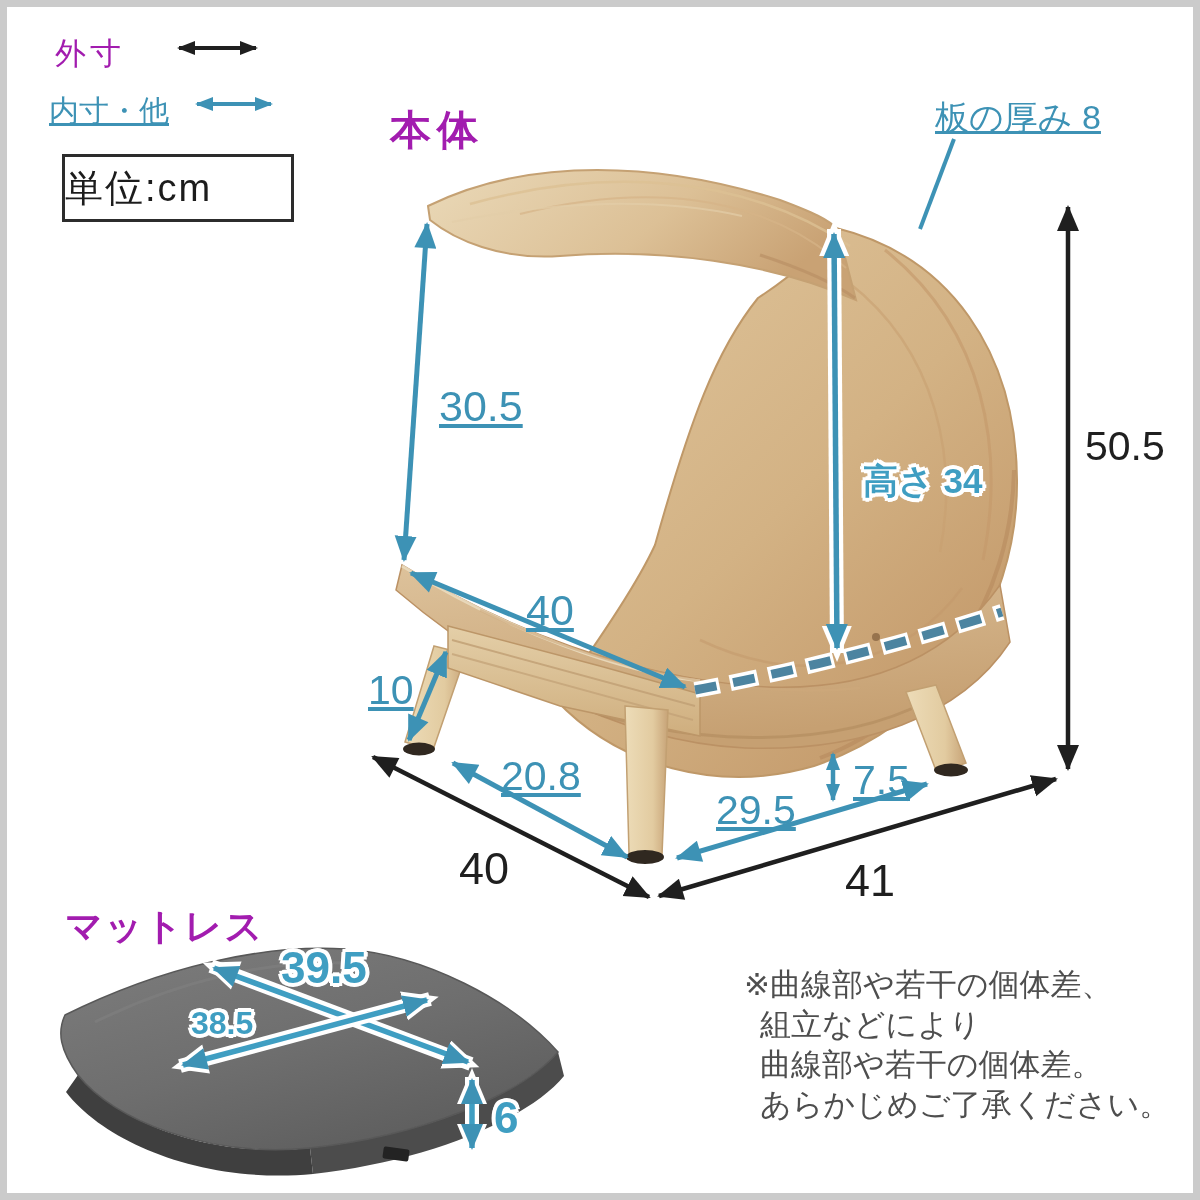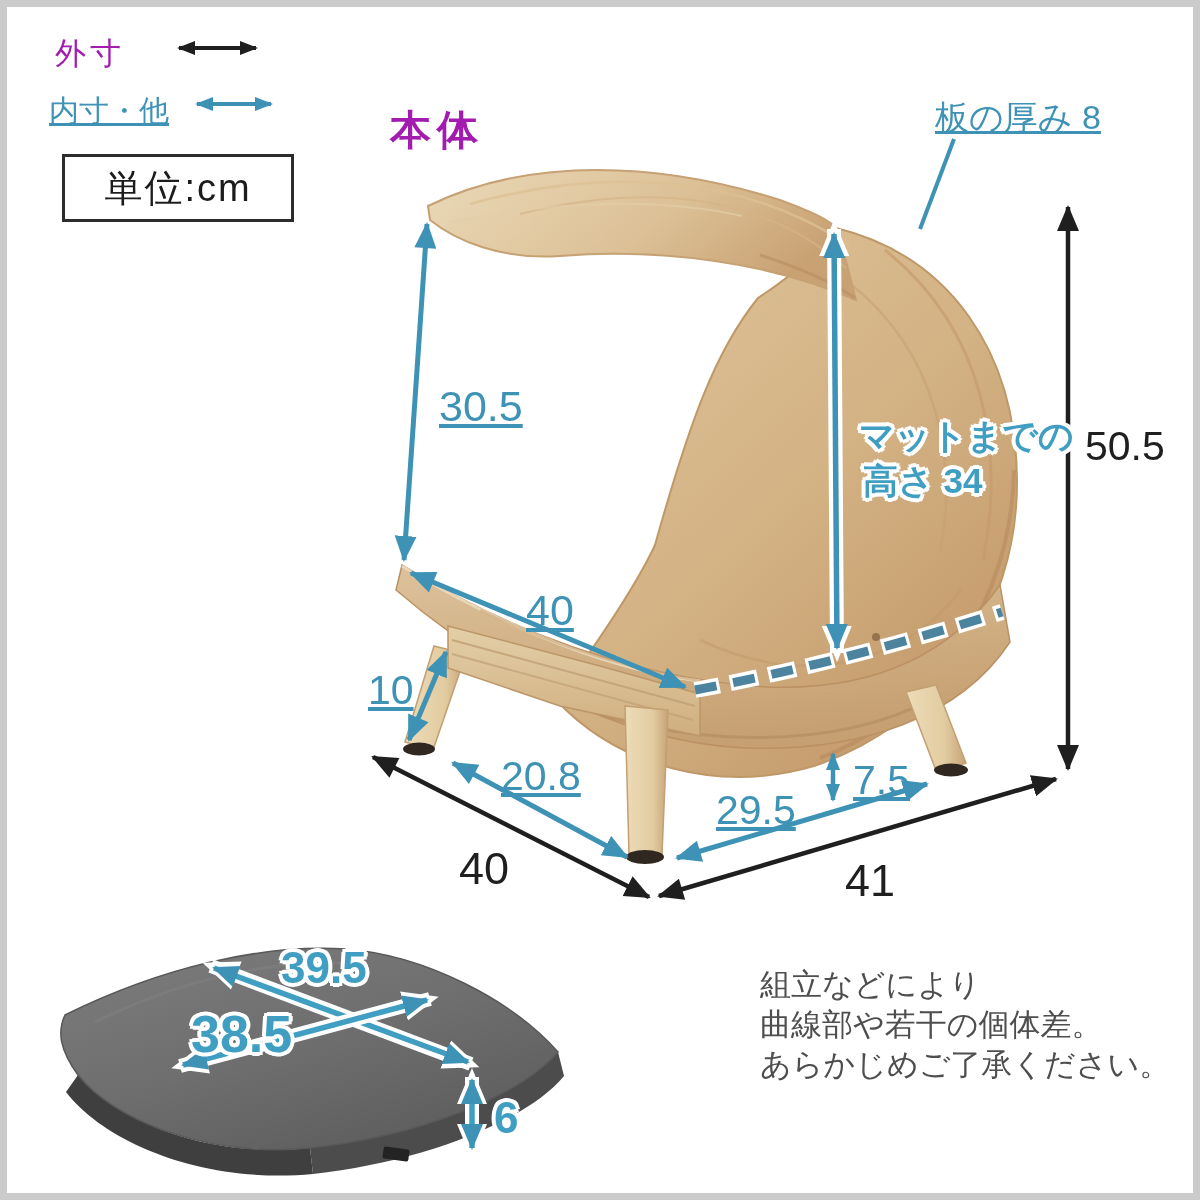--- a/index.html
+++ b/index.html
@@ -15,21 +15,21 @@
   .num-black{color:#1f1f1f;text-align:right;}
   .cased{
     color:#3f9ec2;font-weight:bold;
     text-shadow:
       -3px -3px 0 #fff, 0 -4px 0 #fff, 3px -3px 0 #fff, 4px 0 0 #fff,
       3px 3px 0 #fff, 0 4px 0 #fff, -3px 3px 0 #fff, -4px 0 0 #fff,
       -2px -2px 0 #fff, 2px 2px 0 #fff, 2px -2px 0 #fff, -2px 2px 0 #fff;
   }
   .unit-box{
     position:absolute;left:55px;top:147px;width:226px;height:62px;z-index:3;
-    border:3px solid #2c2c2c;background:#fff;display:flex;align-items:center;justify-content:center;
+    border:3px solid #2c2c2c;background:#fff;display:flex;align-items:center;
     font-size:38px;color:#1c1c1c;letter-spacing:2px;
   }
   .disclaimer{position:absolute;left:737px;top:958px;z-index:3;color:#4e4e4e;font-size:31px;line-height:40px;}
   .disclaimer .ind{margin-left:16px;}
 </style>
 </head>
 <body>
 
 <div id="stage">
 
@@ -213,34 +213,35 @@
   <div class="lbl jp-black" style="left:48px;top:31px;font-size:31px;letter-spacing:4px;">外寸</div>
   <div class="lbl num-blue" style="left:42px;top:88px;font-size:30px;">内寸・他</div>
   <div class="unit-box">
     <span>単位:cm</span>
   </div>
 
   <div class="lbl jp-black" style="left:383px;top:102px;font-size:41px;font-weight:bold;letter-spacing:6px;">本体</div>
   <div class="lbl num-blue" style="left:928px;top:93px;font-size:34px;">板の厚み 8</div>
 
   <div class="lbl num-blue" style="left:432px;top:377px;font-size:43px;">30.5</div>
-  <div class="lbl cased" style="left:852px;top:411px;font-size:35px;">マットまでの</div>
   <div class="lbl cased" style="left:856px;top:456px;font-size:35px;">高さ 34</div>
   <div class="lbl num-black" style="left:1078px;top:418px;font-size:41px;">50.5</div>
   <div class="lbl num-blue" style="left:519px;top:581px;font-size:43px;">40</div>
   <div class="lbl num-blue" style="left:361px;top:662px;font-size:41px;">10</div>
   <div class="lbl num-blue" style="left:494px;top:748px;font-size:41px;">20.8</div>
   <div class="lbl num-blue" style="left:709px;top:782px;font-size:41px;">29.5</div>
   <div class="lbl num-blue" style="left:846px;top:752px;font-size:41px;text-align:center;">7.5</div>
   <div class="lbl num-black" style="left:452px;top:838px;font-size:45px;">40</div>
   <div class="lbl num-black" style="left:838px;top:850px;font-size:45px;">41</div>
 
+  <div class="lbl jp-black" style="left:58px;top:901px;font-size:37px;font-weight:bold;letter-spacing:2px;">マットレス</div>
   <div class="lbl cased" style="left:274px;top:938px;font-size:44px;">39.5</div>
-  <div class="lbl cased" style="left:184px;top:1000px;font-size:52px;">38.5</div>
+  <div class="lbl cased" style="left:184px;top:1000px;font-size:32px;">38.5</div>
   <div class="lbl cased" style="left:487px;top:1088px;font-size:44px;">6</div>
 
   <div class="disclaimer">
+    <div>※曲線部や若干の個体差、</div>
     <div class="ind">組立などにより</div>
     <div class="ind">曲線部や若干の個体差。</div>
     <div class="ind">あらかじめご了承ください。</div>
   </div>
 
 </div>
 
 </body></html>

